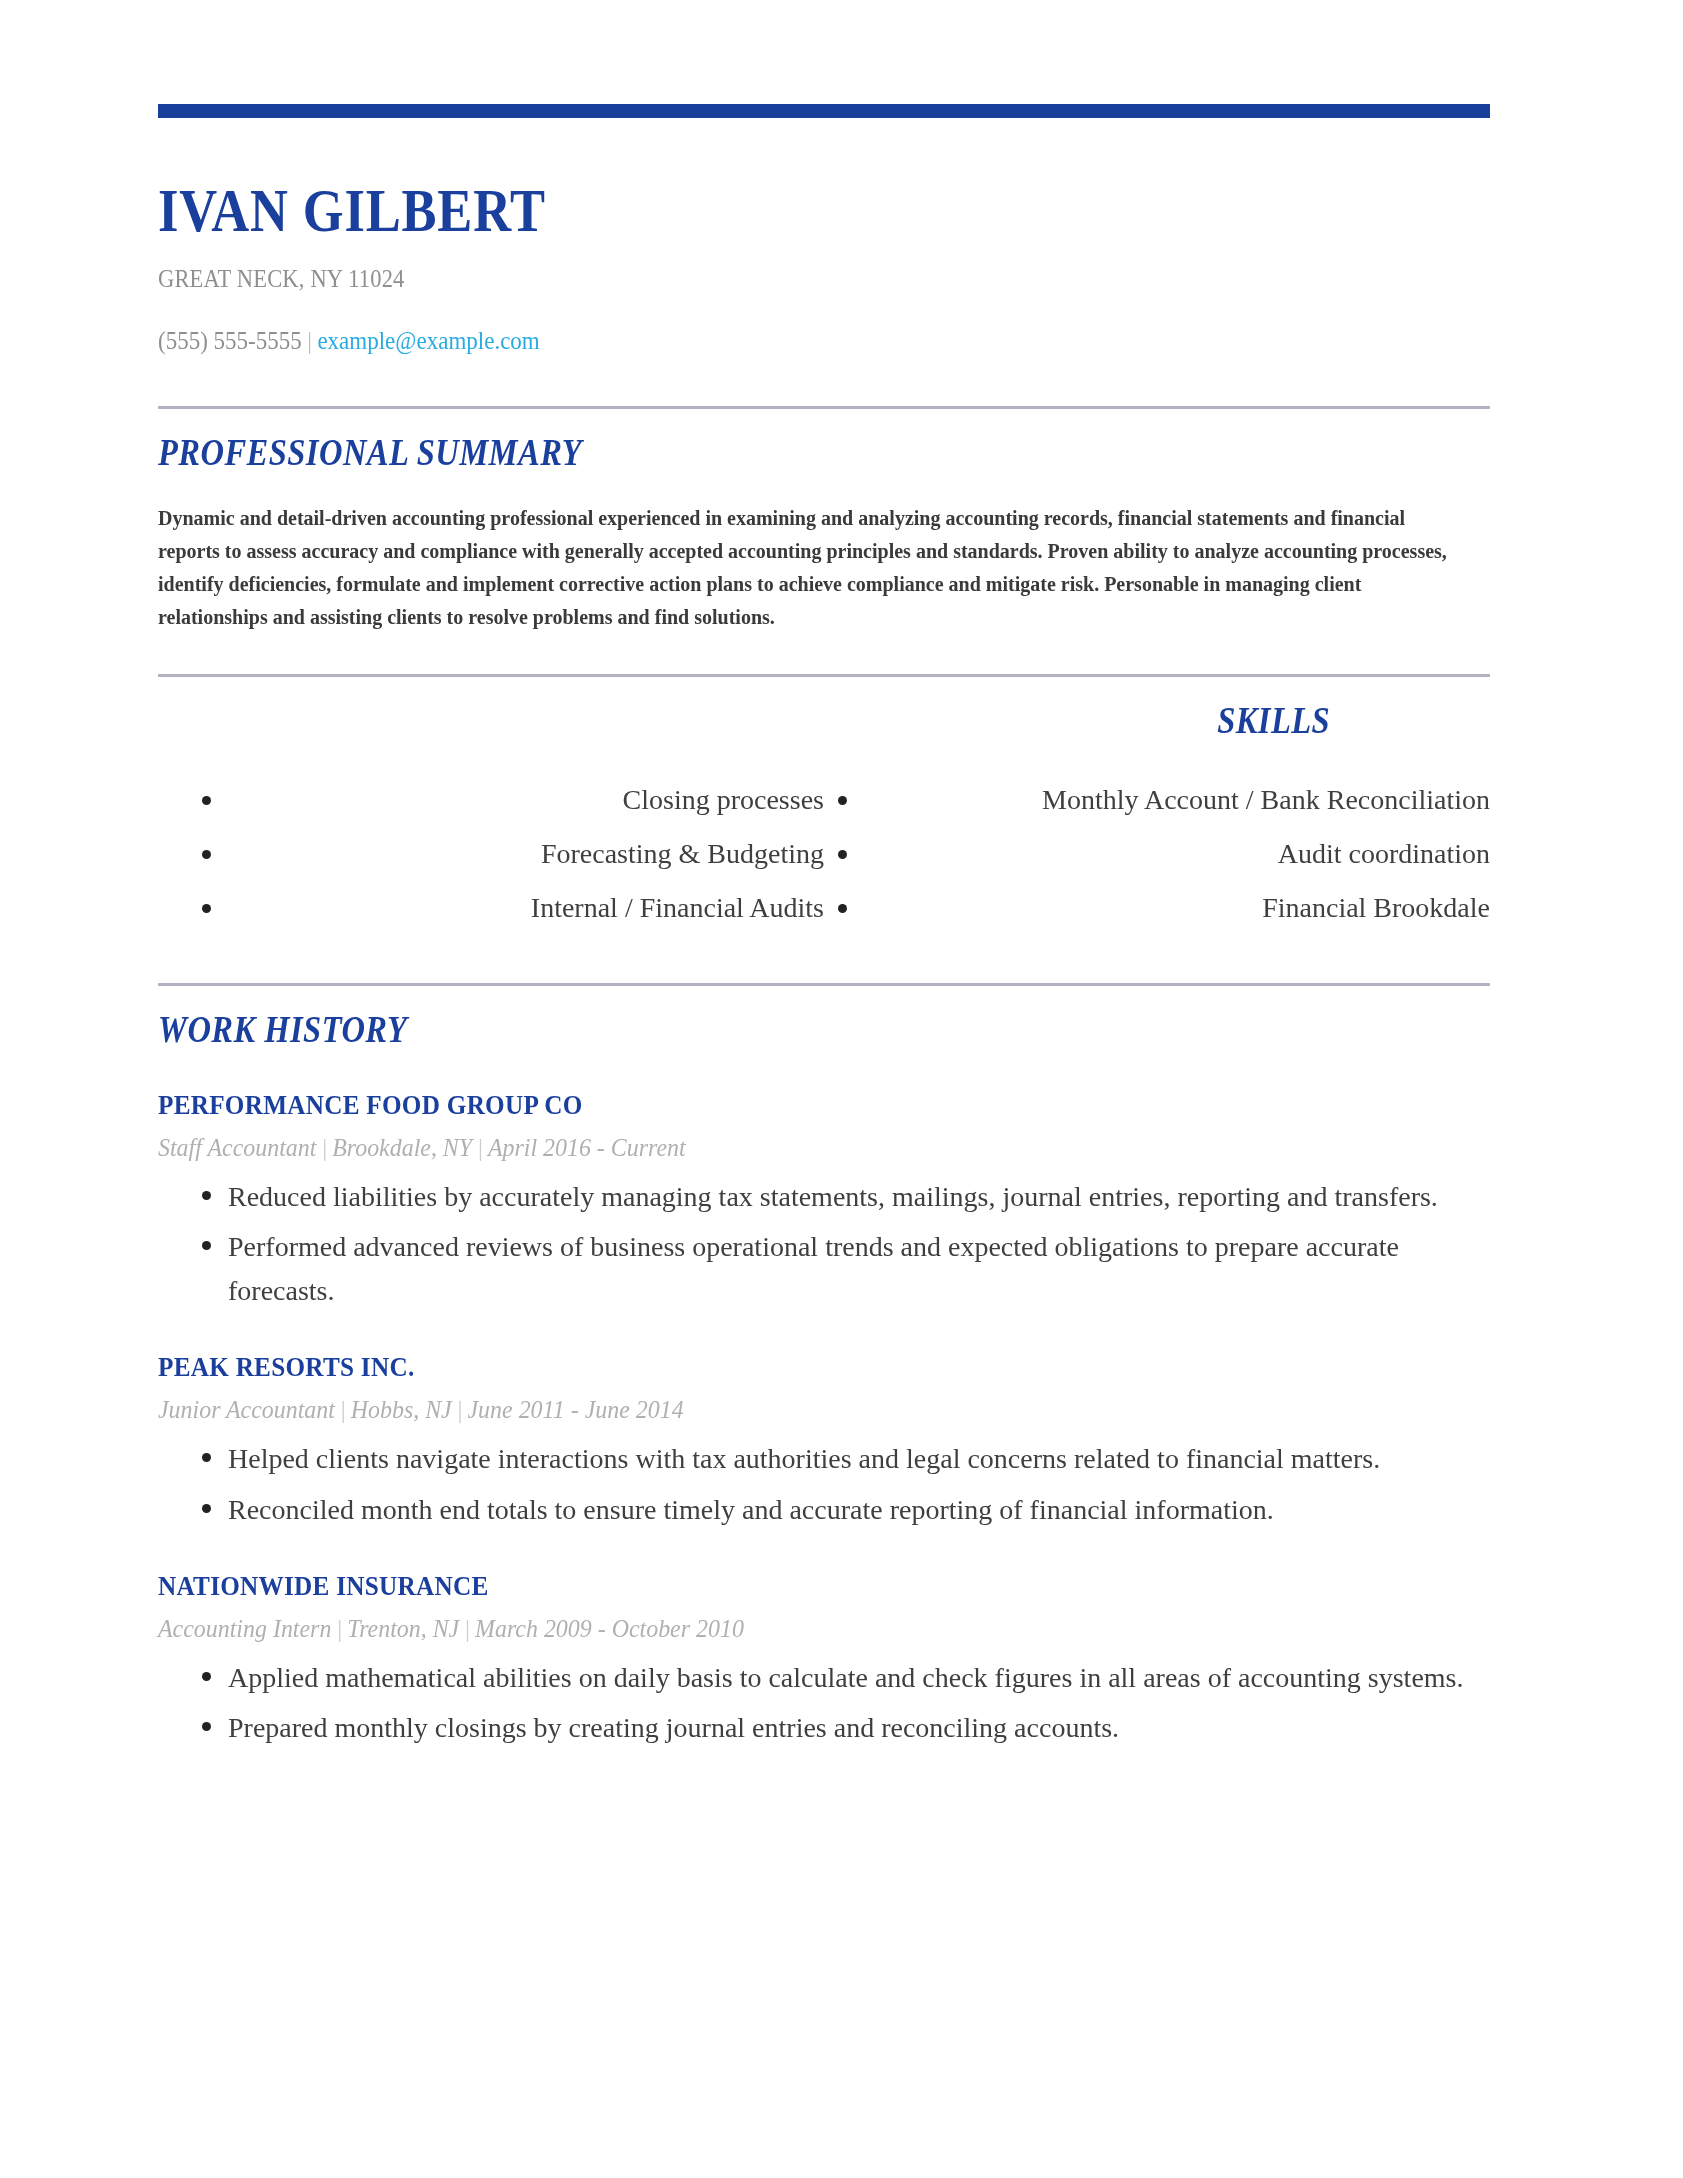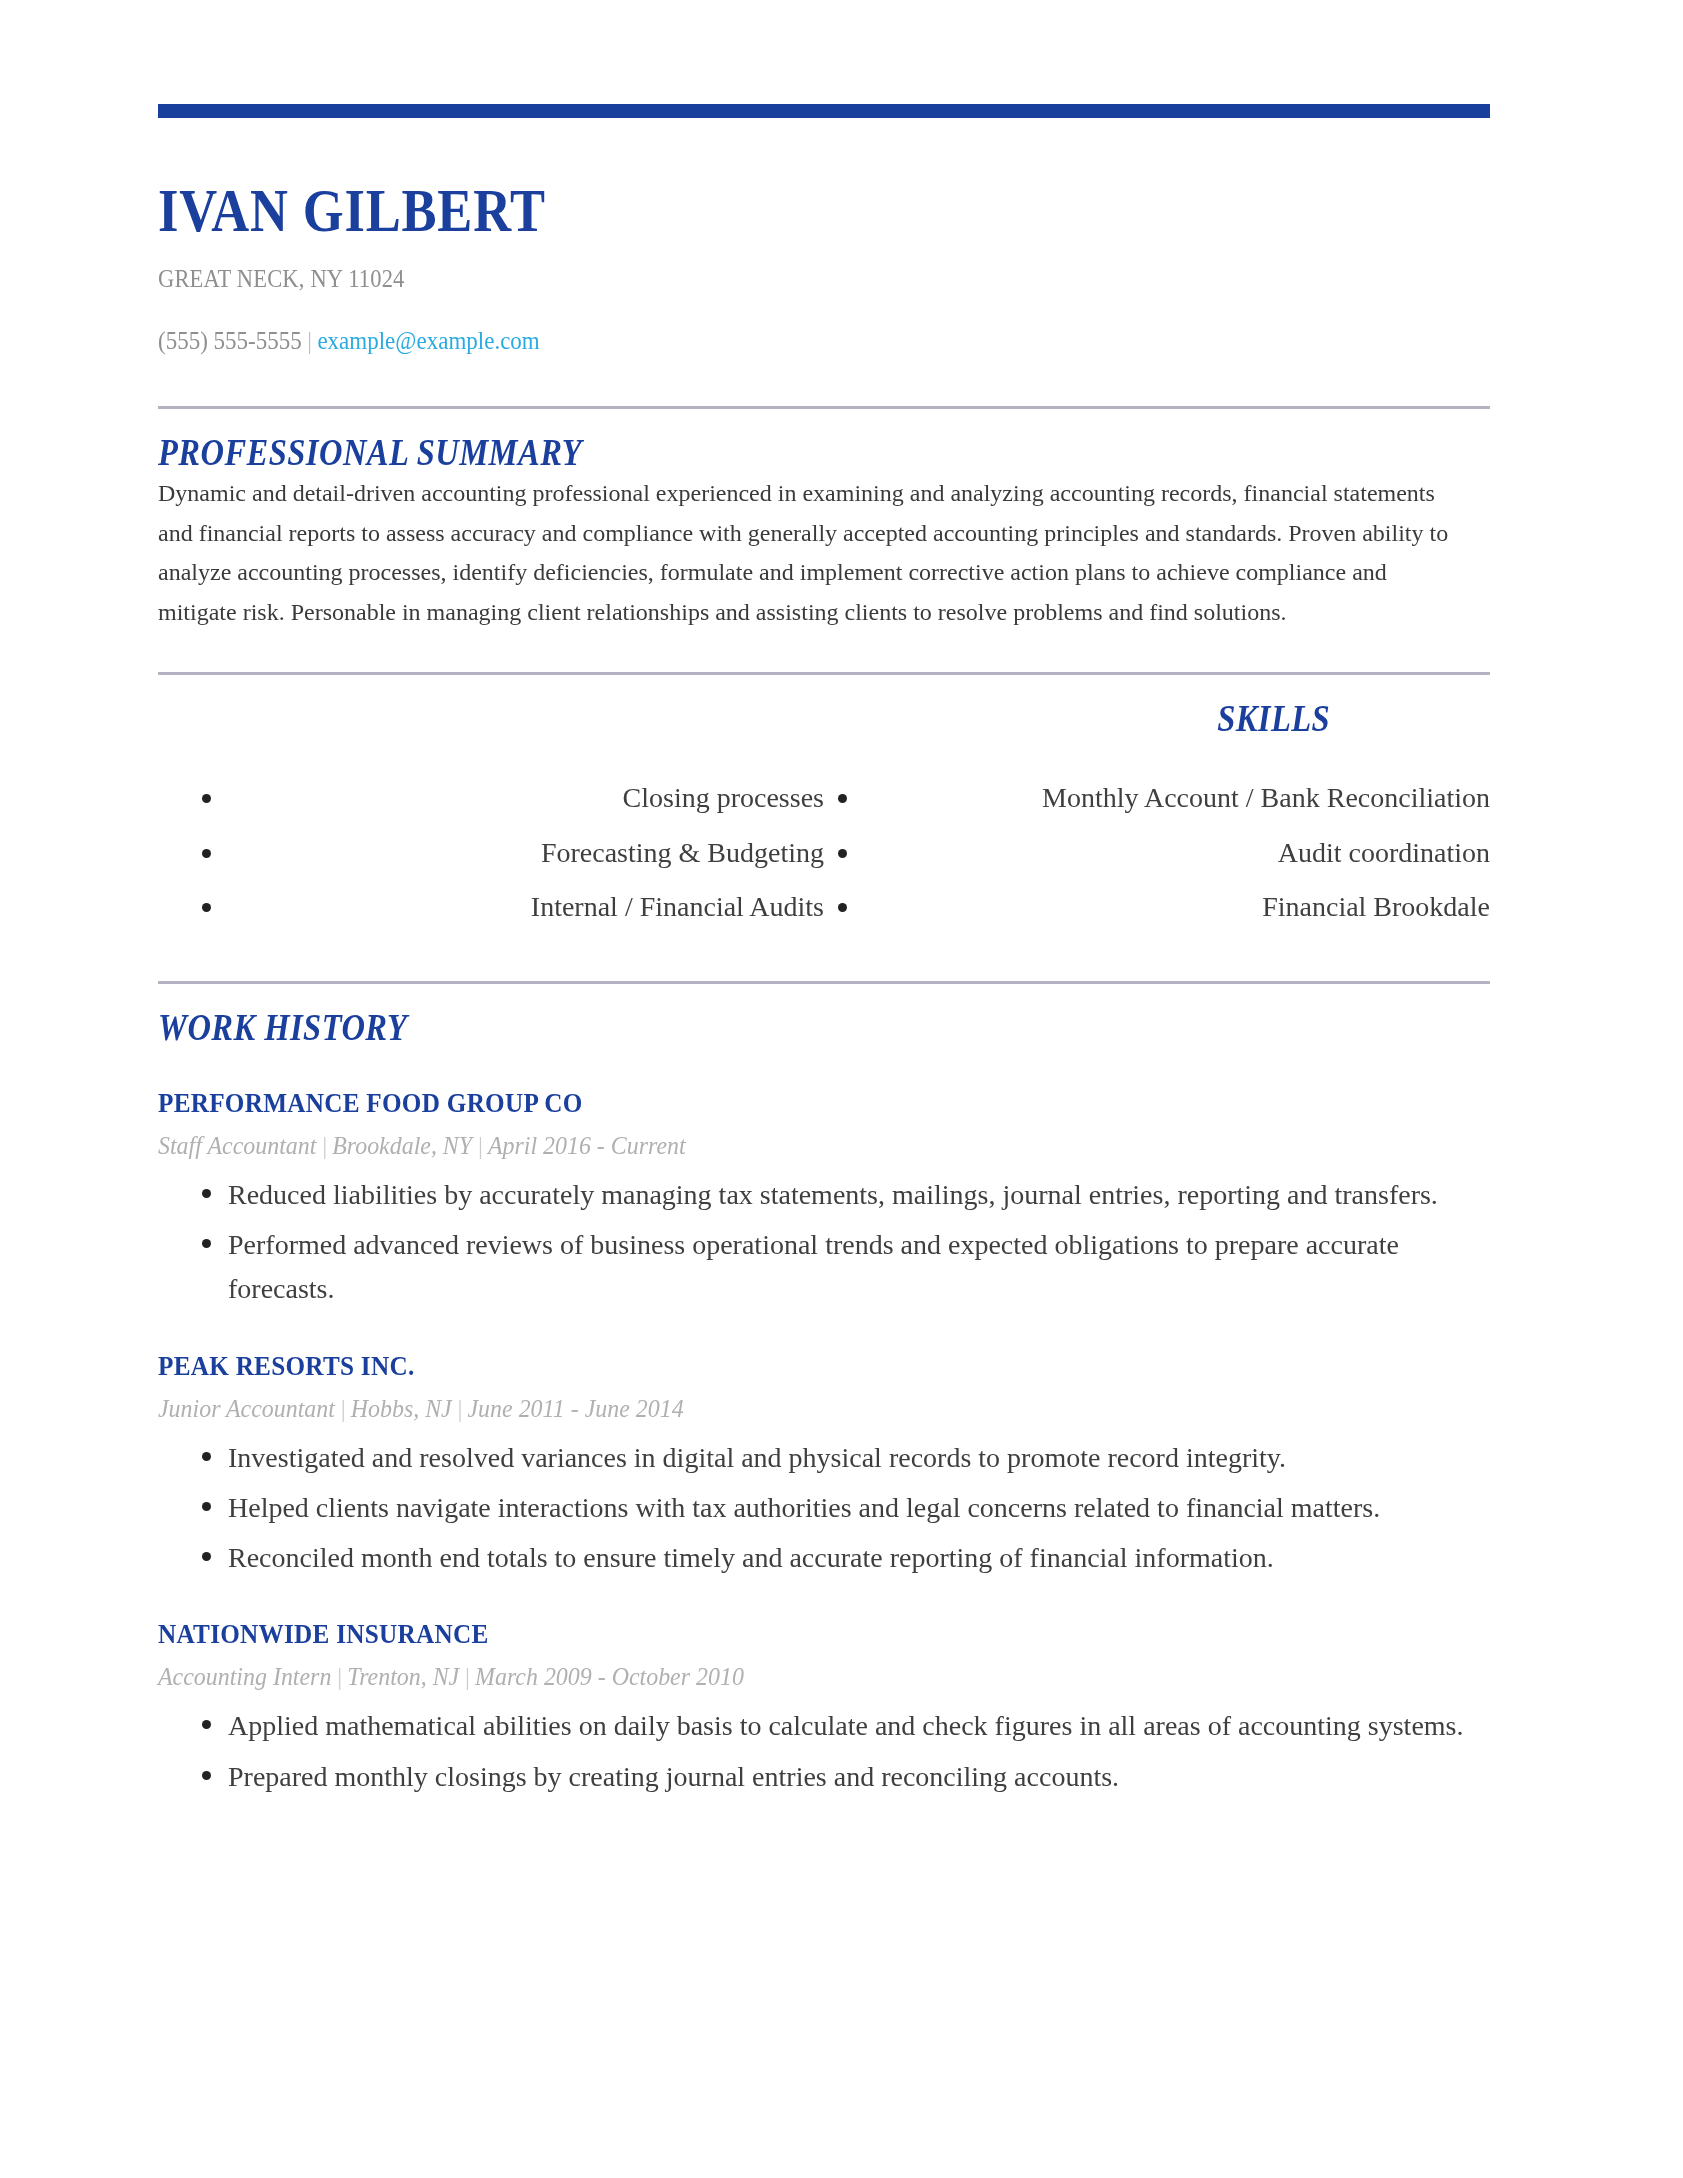--- a/index.html
+++ b/index.html
@@ -99,22 +99,23 @@
     color: #1a3f9c;
     letter-spacing: 0.5px;
     margin: 22px 0 0 0;
     transform: scaleX(0.88);
     transform-origin: left center;
     white-space: nowrap;
   }
 
   
   .summary-text {
-    font-size: 24px;
-    font-weight: normal;
+    margin-top: 28px;
+    font-size: 20px;
+    font-weight: bold;
     color: #3a3a3a;
     line-height: 1.65;
     width: 1307px;
     text-align: left;
   }
 
   
   .skills-grid {
     margin-top: 42px;
     display: flex;
@@ -248,21 +249,20 @@
           <div class="job-bullet">Performed advanced reviews of business operational trends and expected obligations to prepare accurate forecasts.</div>
         </div>
       </div>
 
       <div class="job">
         <div class="job-company">PEAK RESORTS INC.</div>
         <div class="job-meta">
           <span>Junior Accountant</span><span class="meta-sep">|</span><span>Hobbs, NJ</span><span class="meta-sep">|</span><span>June 2011 - June 2014</span>
         </div>
         <div class="job-bullets">
-          <div class="job-bullet">Investigated and resolved variances in digital and physical records to promote record integrity.</div>
           <div class="job-bullet">Helped clients navigate interactions with tax authorities and legal concerns related to financial matters.</div>
           <div class="job-bullet">Reconciled month end totals to ensure timely and accurate reporting of financial information.</div>
         </div>
       </div>
 
       <div class="job">
         <div class="job-company">NATIONWIDE INSURANCE</div>
         <div class="job-meta">
           <span>Accounting Intern</span><span class="meta-sep">|</span><span>Trenton, NJ</span><span class="meta-sep">|</span><span>March 2009 - October 2010</span>
         </div>

